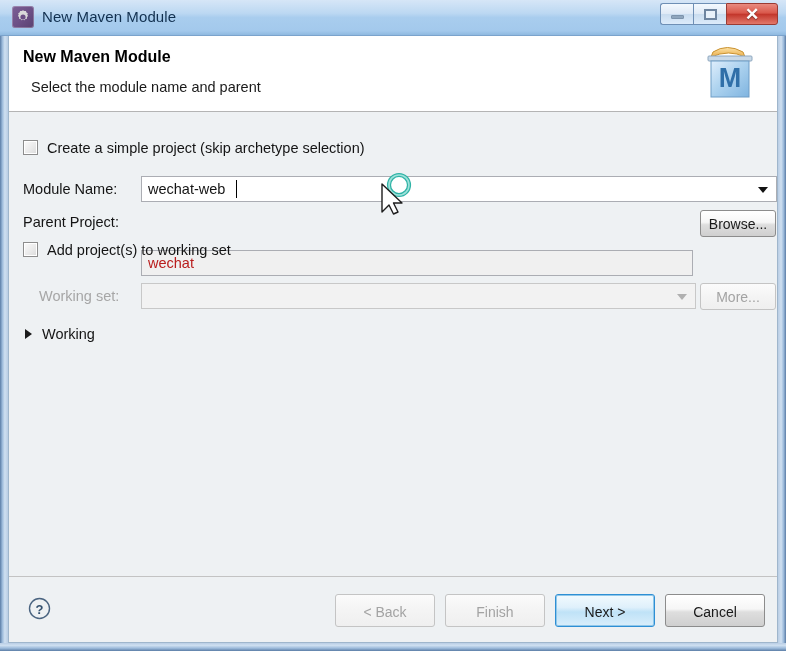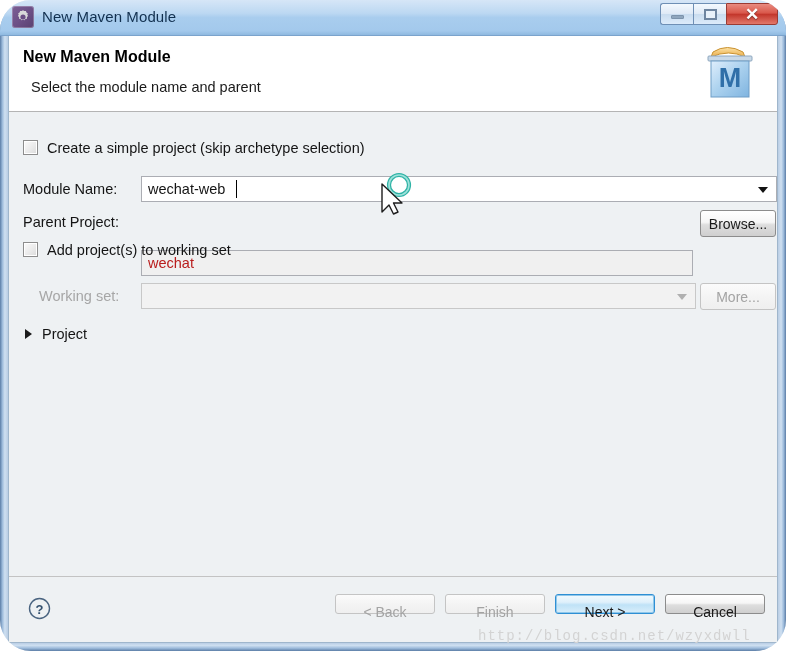--- a/index.html
+++ b/index.html
@@ -12,21 +12,20 @@
     -webkit-font-smoothing: antialiased;
   }
 
   #dialog {
     position: relative;
     width: 786px;
     height: 651px;
     box-sizing: border-box;
     overflow: hidden;
     background: #eef1f3;
-    border-radius: 31px;
   }
 
   
   .frame-left, .frame-right, .frame-bottom {
     position: absolute;
     background: linear-gradient(to right, #5b7da6 0%, #9dbbdb 30%, #cfe0f1 60%, #b9cde4 100%);
   }
   .frame-left  { left: 0;  top: 0; width: 8px;  height: 651px; }
   .frame-right { right: 0; top: 0; width: 8px;  height: 651px;
                  background: linear-gradient(to left, #5b7da6 0%, #9dbbdb 30%, #cfe0f1 60%, #b9cde4 100%); }
@@ -253,21 +252,21 @@
     background: #eef1f3;
     border-top: 1px solid #c3c3c3;
     box-sizing: border-box;
   }
   .help-icon {
     position: absolute;
     left: 19px; top: 20px;
     width: 23px; height: 23px;
   }
   .footer-btns { position: absolute; right: 12px; top: 17px; display: flex; gap: 10px; }
-  .footer-btns .btn { width: 100px; height: 20px; line-height: 27px; text-align: center; }
+  .footer-btns .btn { width: 100px; height: 33px; line-height: 27px; text-align: center; }
 
   
   #cursor-layer {
     position: absolute;
     left: 372px; top: 172px;
     width: 60px; height: 50px;
     pointer-events: none;
   }
 
   
@@ -367,21 +366,21 @@
       <div class="row" style="left:30px; top:175px;">
         <span class="field-label disabled">Working set:</span>
       </div>
       <div class="combo-wrap" style="left:132px; top:171px; width:555px; height:26px;">
         <input class="tinput disabled" style="width: 555px; height: 26px;" disabled="" value="">
         <span class="combo-arrow disabled"></span>
       </div>
       <button class="btn disabled" style="position:absolute; left:691px; top:171px; width:76px; height:27px;" disabled="">More...</button>
 
       <div class="row" style="left:16px; top:212px;">
-        <span class="twisty"></span><span class="adv-label">Project</span>
+        <span class="twisty"></span><span class="adv-label">Working</span>
       </div>
 
     </div>
 
     <div id="footer">
       <div class="help-icon">
         <svg width="23" height="23" viewBox="0 0 23 23">
           <circle cx="11.5" cy="11.5" r="10" fill="none" stroke="#4a6480" stroke-width="1.4"></circle>
           <text x="11.5" y="16.5" text-anchor="middle" font-family="Liberation Sans, sans-serif" font-size="13" font-weight="bold" fill="#33506e">?</text>
         </svg>
@@ -399,15 +398,14 @@
   <div id="cursor-layer">
     <svg width="60" height="50" viewBox="0 0 60 50">
 
       <circle cx="27" cy="13" r="10" fill="none" stroke="#2fb3a6" stroke-width="4.2"></circle>
       <circle cx="27" cy="13" r="10" fill="none" stroke="#9fe2db" stroke-width="1.6"></circle>
 
       <path d="M10 12 L10 40 L17 33 L21.5 42 L26 40 L21.5 31 L30 31 Z" fill="#ffffff" stroke="#1d1d1d" stroke-width="1.4" stroke-linejoin="round"></path>
     </svg>
   </div>
 
-  <div id="watermark">http://blog.csdn.net/wzyxdwll</div>
 
 </div>
 
 </body></html>

